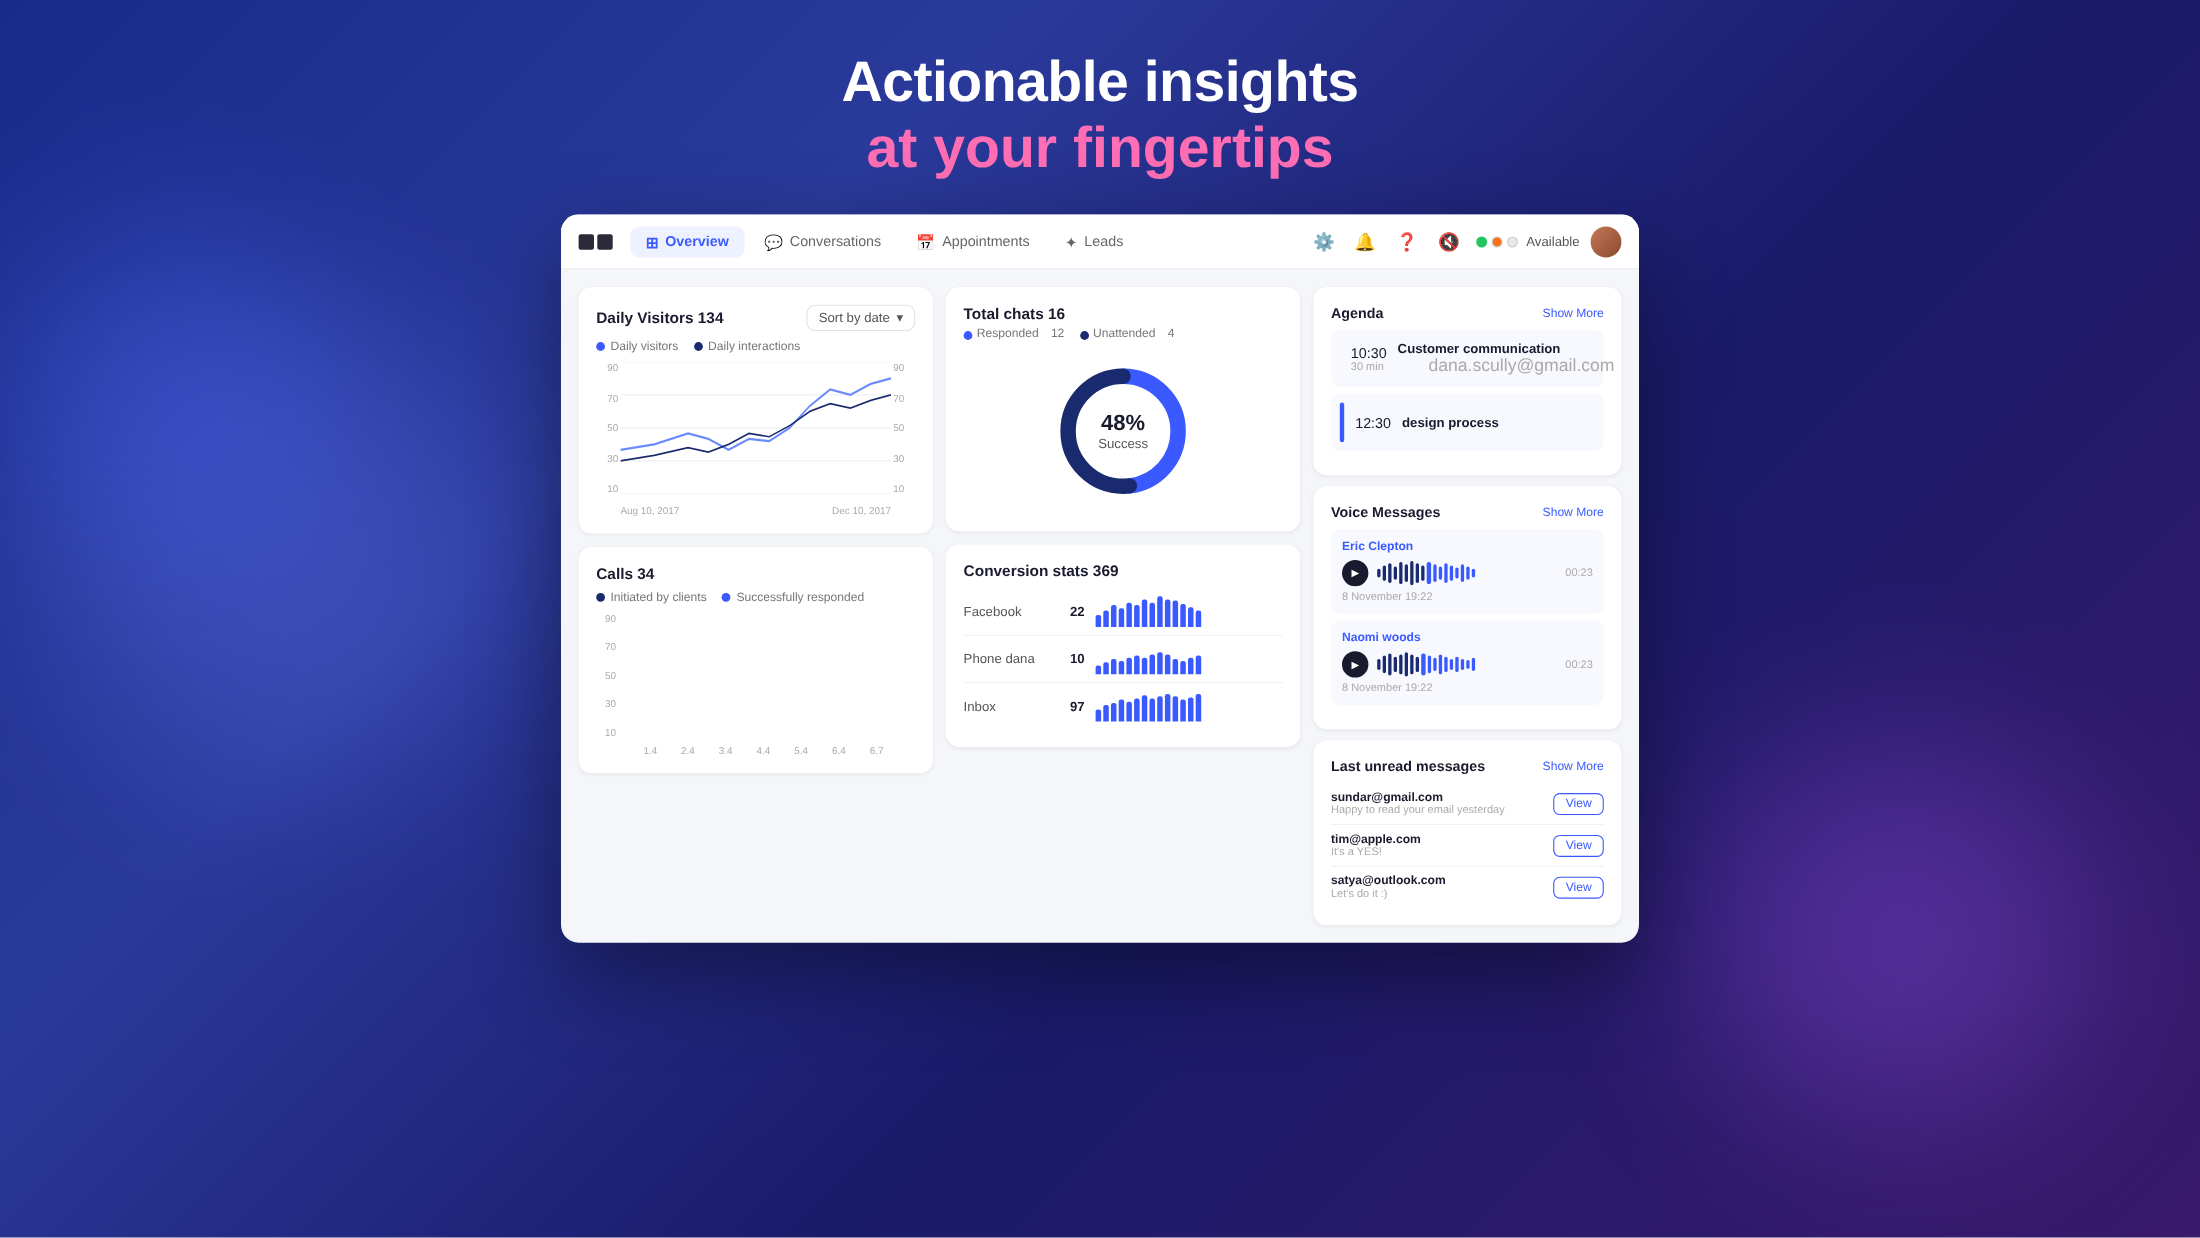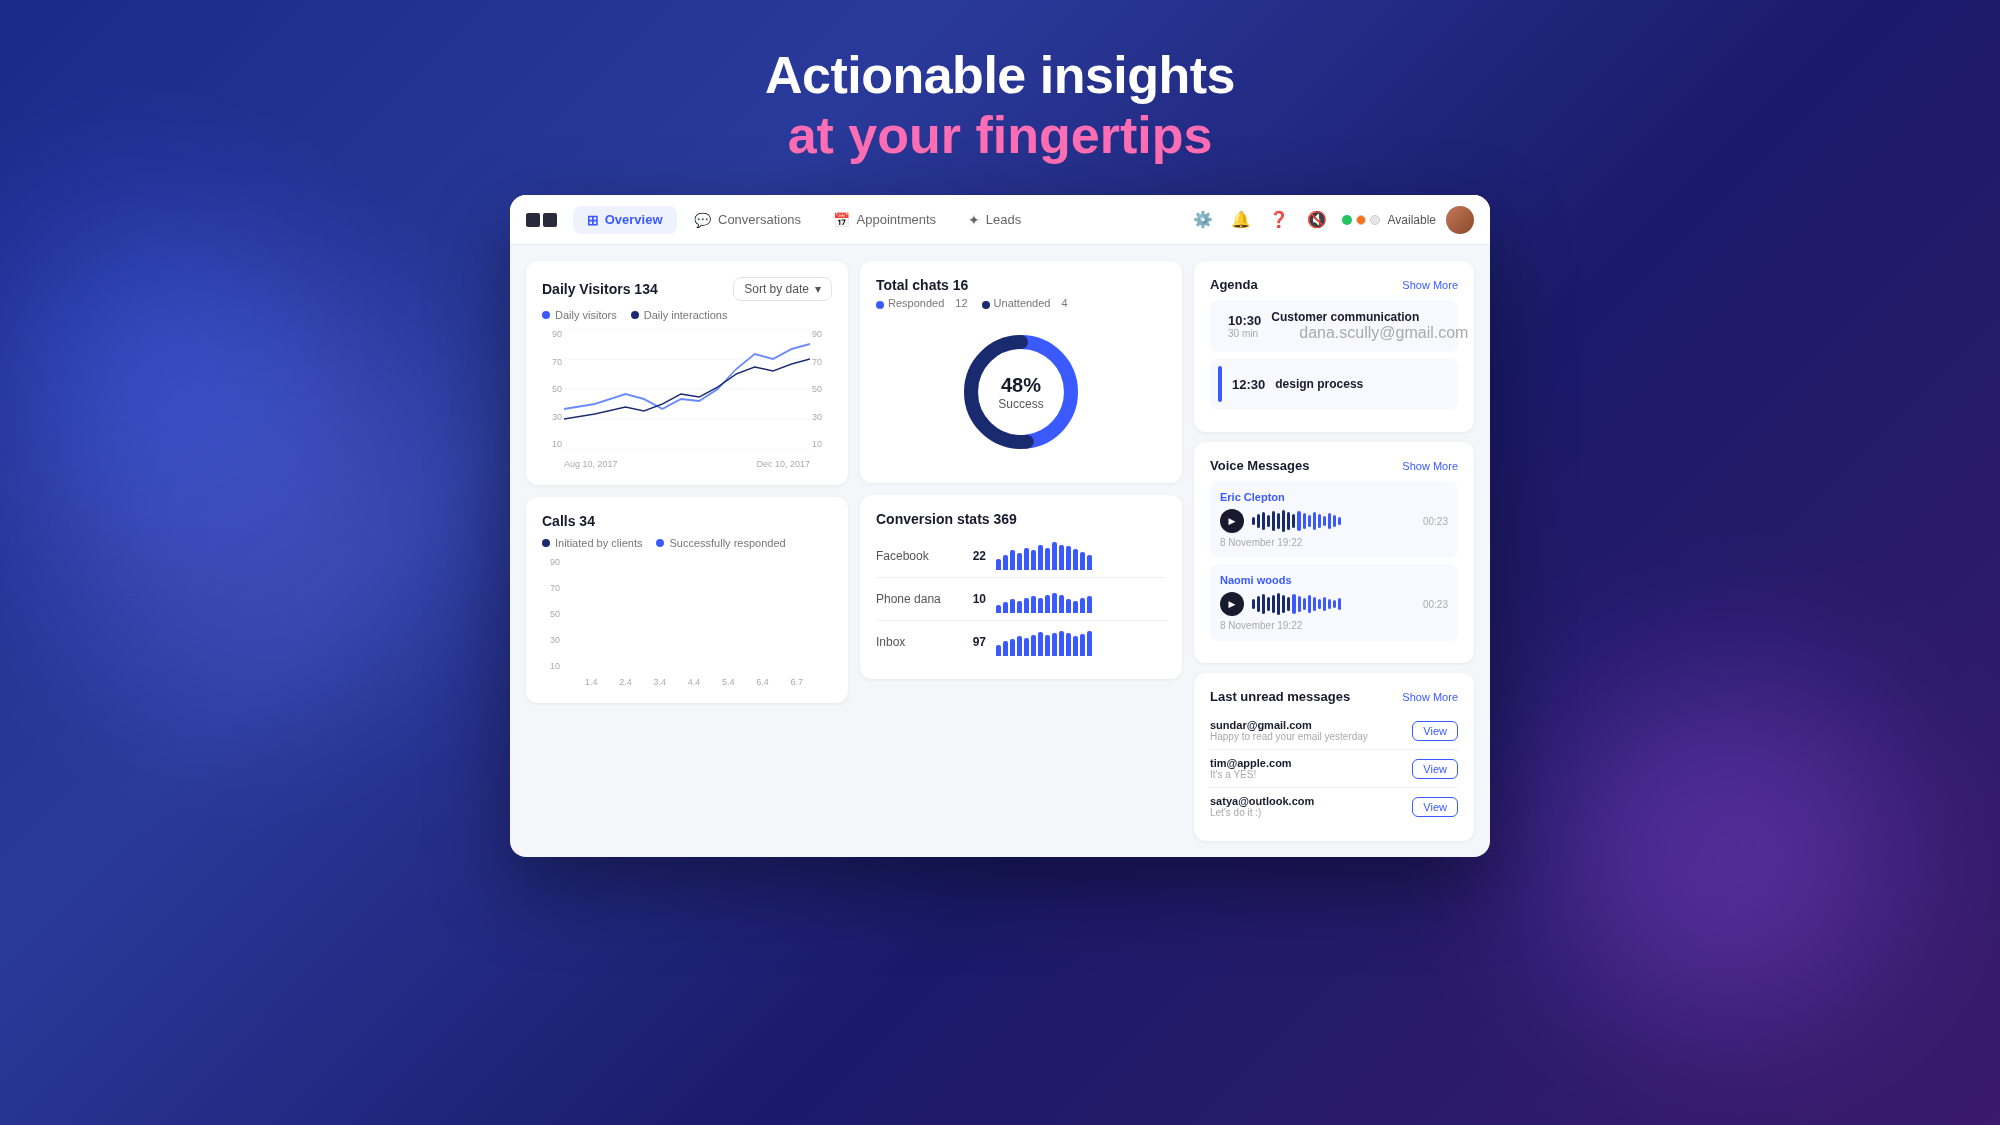--- a/index.html
+++ b/index.html
@@ -344,21 +344,21 @@
       background: #f8f9ff;
       border-radius: 8px;
       margin-bottom: 6px;
     }
     .agenda-bar {
       width: 4px;
       height: 36px;
       border-radius: 2px;
     }
     .agenda-time { font-size: 11px; }
-    .agenda-time-val { font-weight: 700; color: #1a1a2e; font-size: 13px; }
+    .agenda-time-val { font-weight: 400; color: #1a1a2e; font-size: 13px; }
     .agenda-dur { color: #aaa; font-size: 10px; }
     .agenda-info { flex: 1; }
     .agenda-name { font-size: 12px; font-weight: 600; color: #1a1a2e; }
     .agenda-email { font-size: 16px; color: #aaa; margin-left: 28px; }
     .agenda-truncated { color: #1a1a2e; font-size: 12px; font-weight: 600; }
 
     
     .voice-msg {
       background: #f8f9ff;
       border-radius: 8px;

